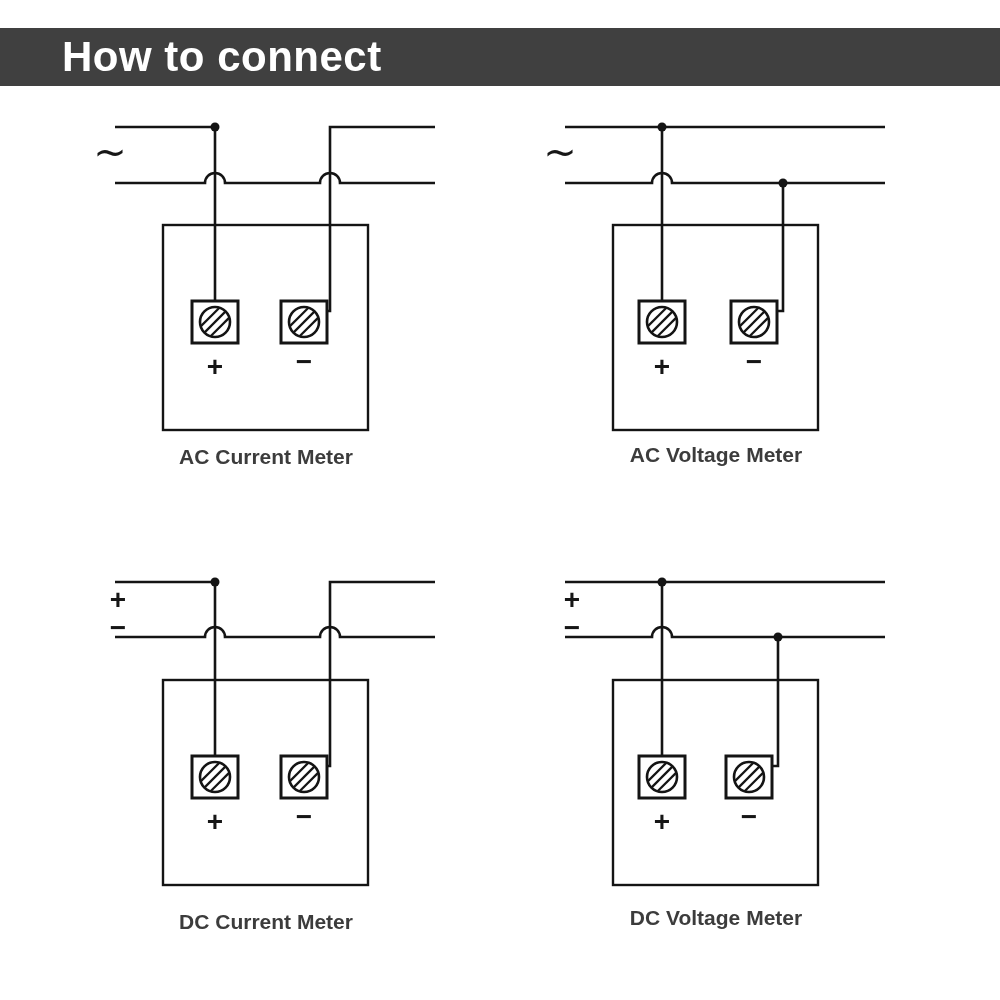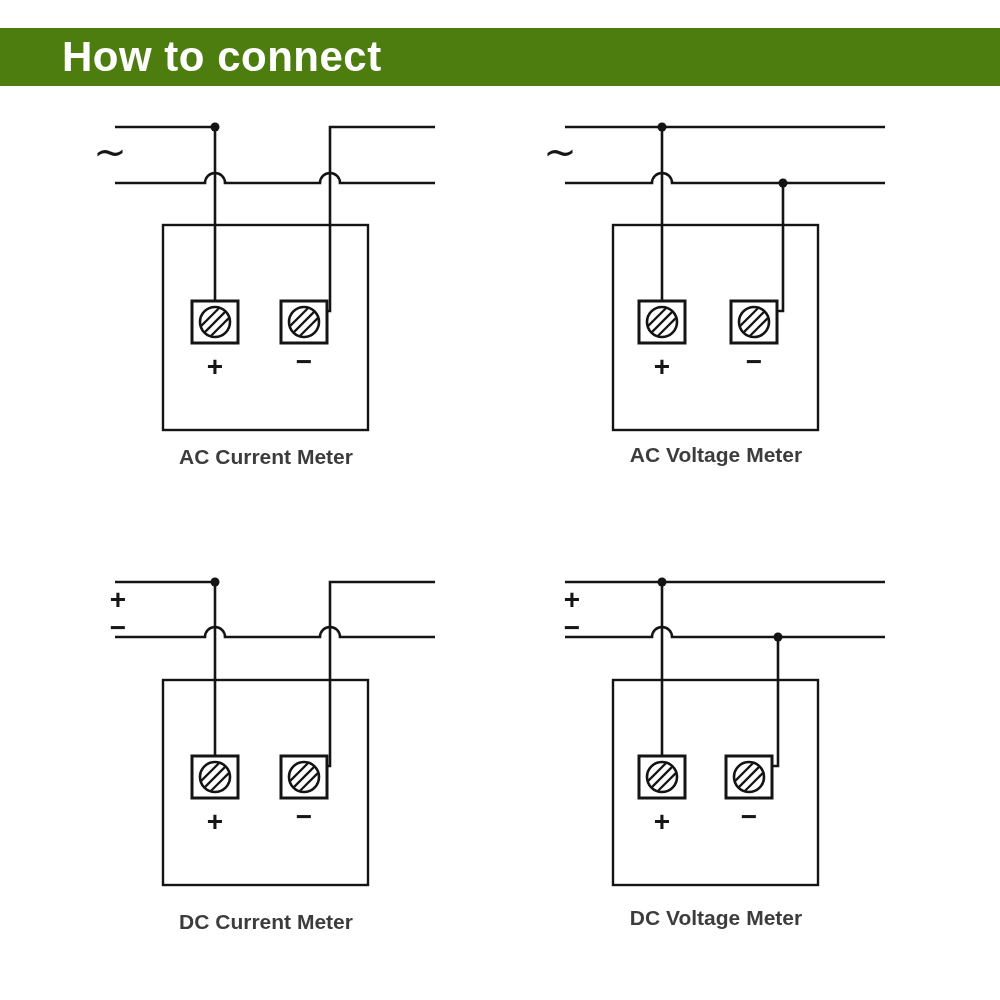--- a/index.html
+++ b/index.html
@@ -1,18 +1,18 @@
 <!DOCTYPE html>
 <html><head>
 <meta charset="utf-8">
 <style>
   html,body{margin:0;padding:0;background:#ffffff;}
   #page{position:relative;width:1000px;height:1000px;background:#fff;overflow:hidden;
         font-family:"Liberation Sans",sans-serif;}
-  .header{position:absolute;left:0;top:28px;width:1000px;height:58px;background:#4d7c0f;
+  .header{position:absolute;left:0;top:28px;width:1000px;height:58px;background:#404040;
           display:flex;align-items:center;}
   .header span{color:#ffffff;font-size:42px;font-weight:700;padding-left:62px;letter-spacing:.5px;}
   svg{position:absolute;left:0;top:0;}
   .wire{stroke:#141414;stroke-width:2.6;fill:none;}
   .boxline{stroke:#141414;stroke-width:2.4;fill:none;}
   .dot{fill:#141414;stroke:none;}
   .cap{font-family:"Liberation Sans",sans-serif;font-size:21px;font-weight:700;fill:#3c3c3c;text-anchor:middle;}
   .sign{font-family:"Liberation Sans",sans-serif;font-size:28px;font-weight:700;fill:#161616;text-anchor:middle;}
   .tilde{font-family:"DejaVu Sans",sans-serif;font-size:40px;font-weight:400;fill:#161616;text-anchor:middle;}
 </style>

